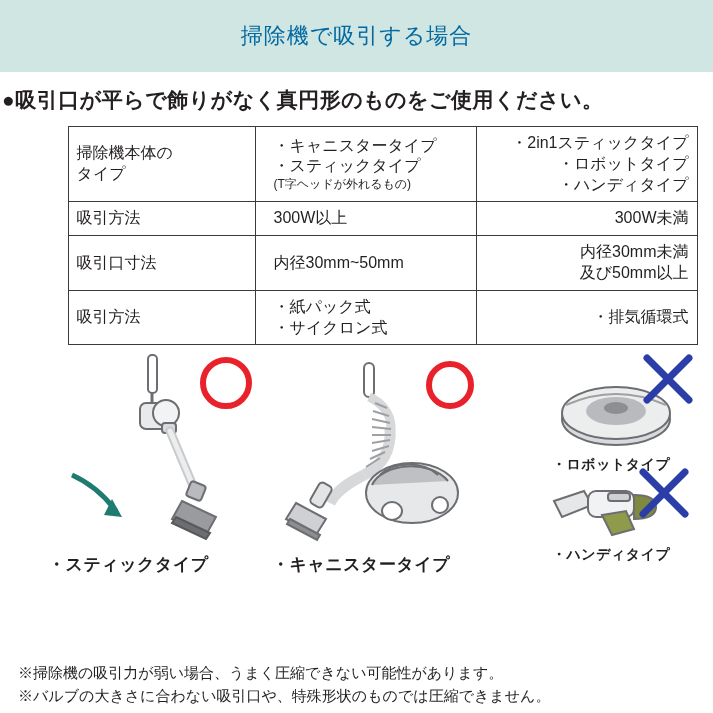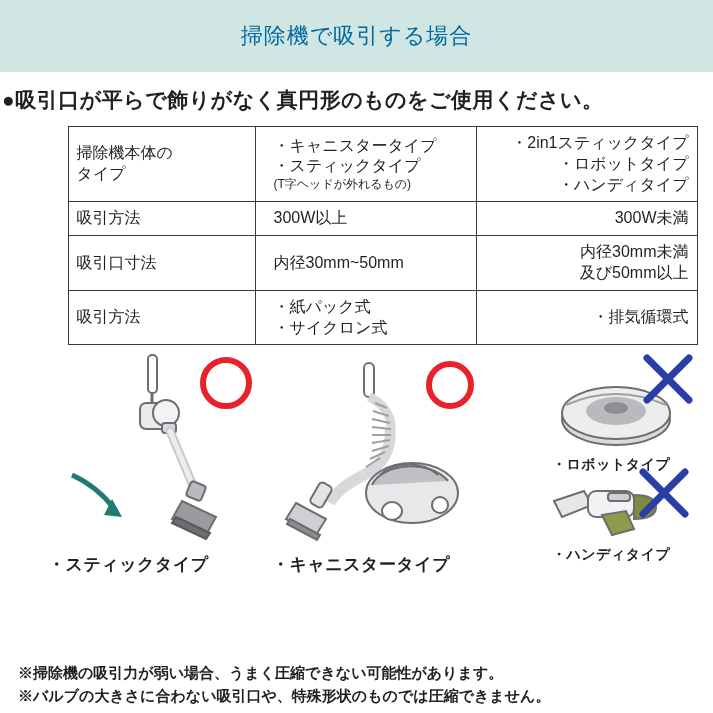--- a/index.html
+++ b/index.html
@@ -111,21 +111,20 @@
     font-weight: bold;
     line-height: 1.35;
     white-space: nowrap;
   }
   
   .footnotes {
     position: absolute;
     left: 0; right: 15px;
     bottom: 6px;
     padding: 0 18px;
-    font-weight: bold;
   }
   .footnote {
     font-size: 15px;
     line-height: 1.55;
     white-space: nowrap;
   }
 </style>
 </head>
 <body>
 

